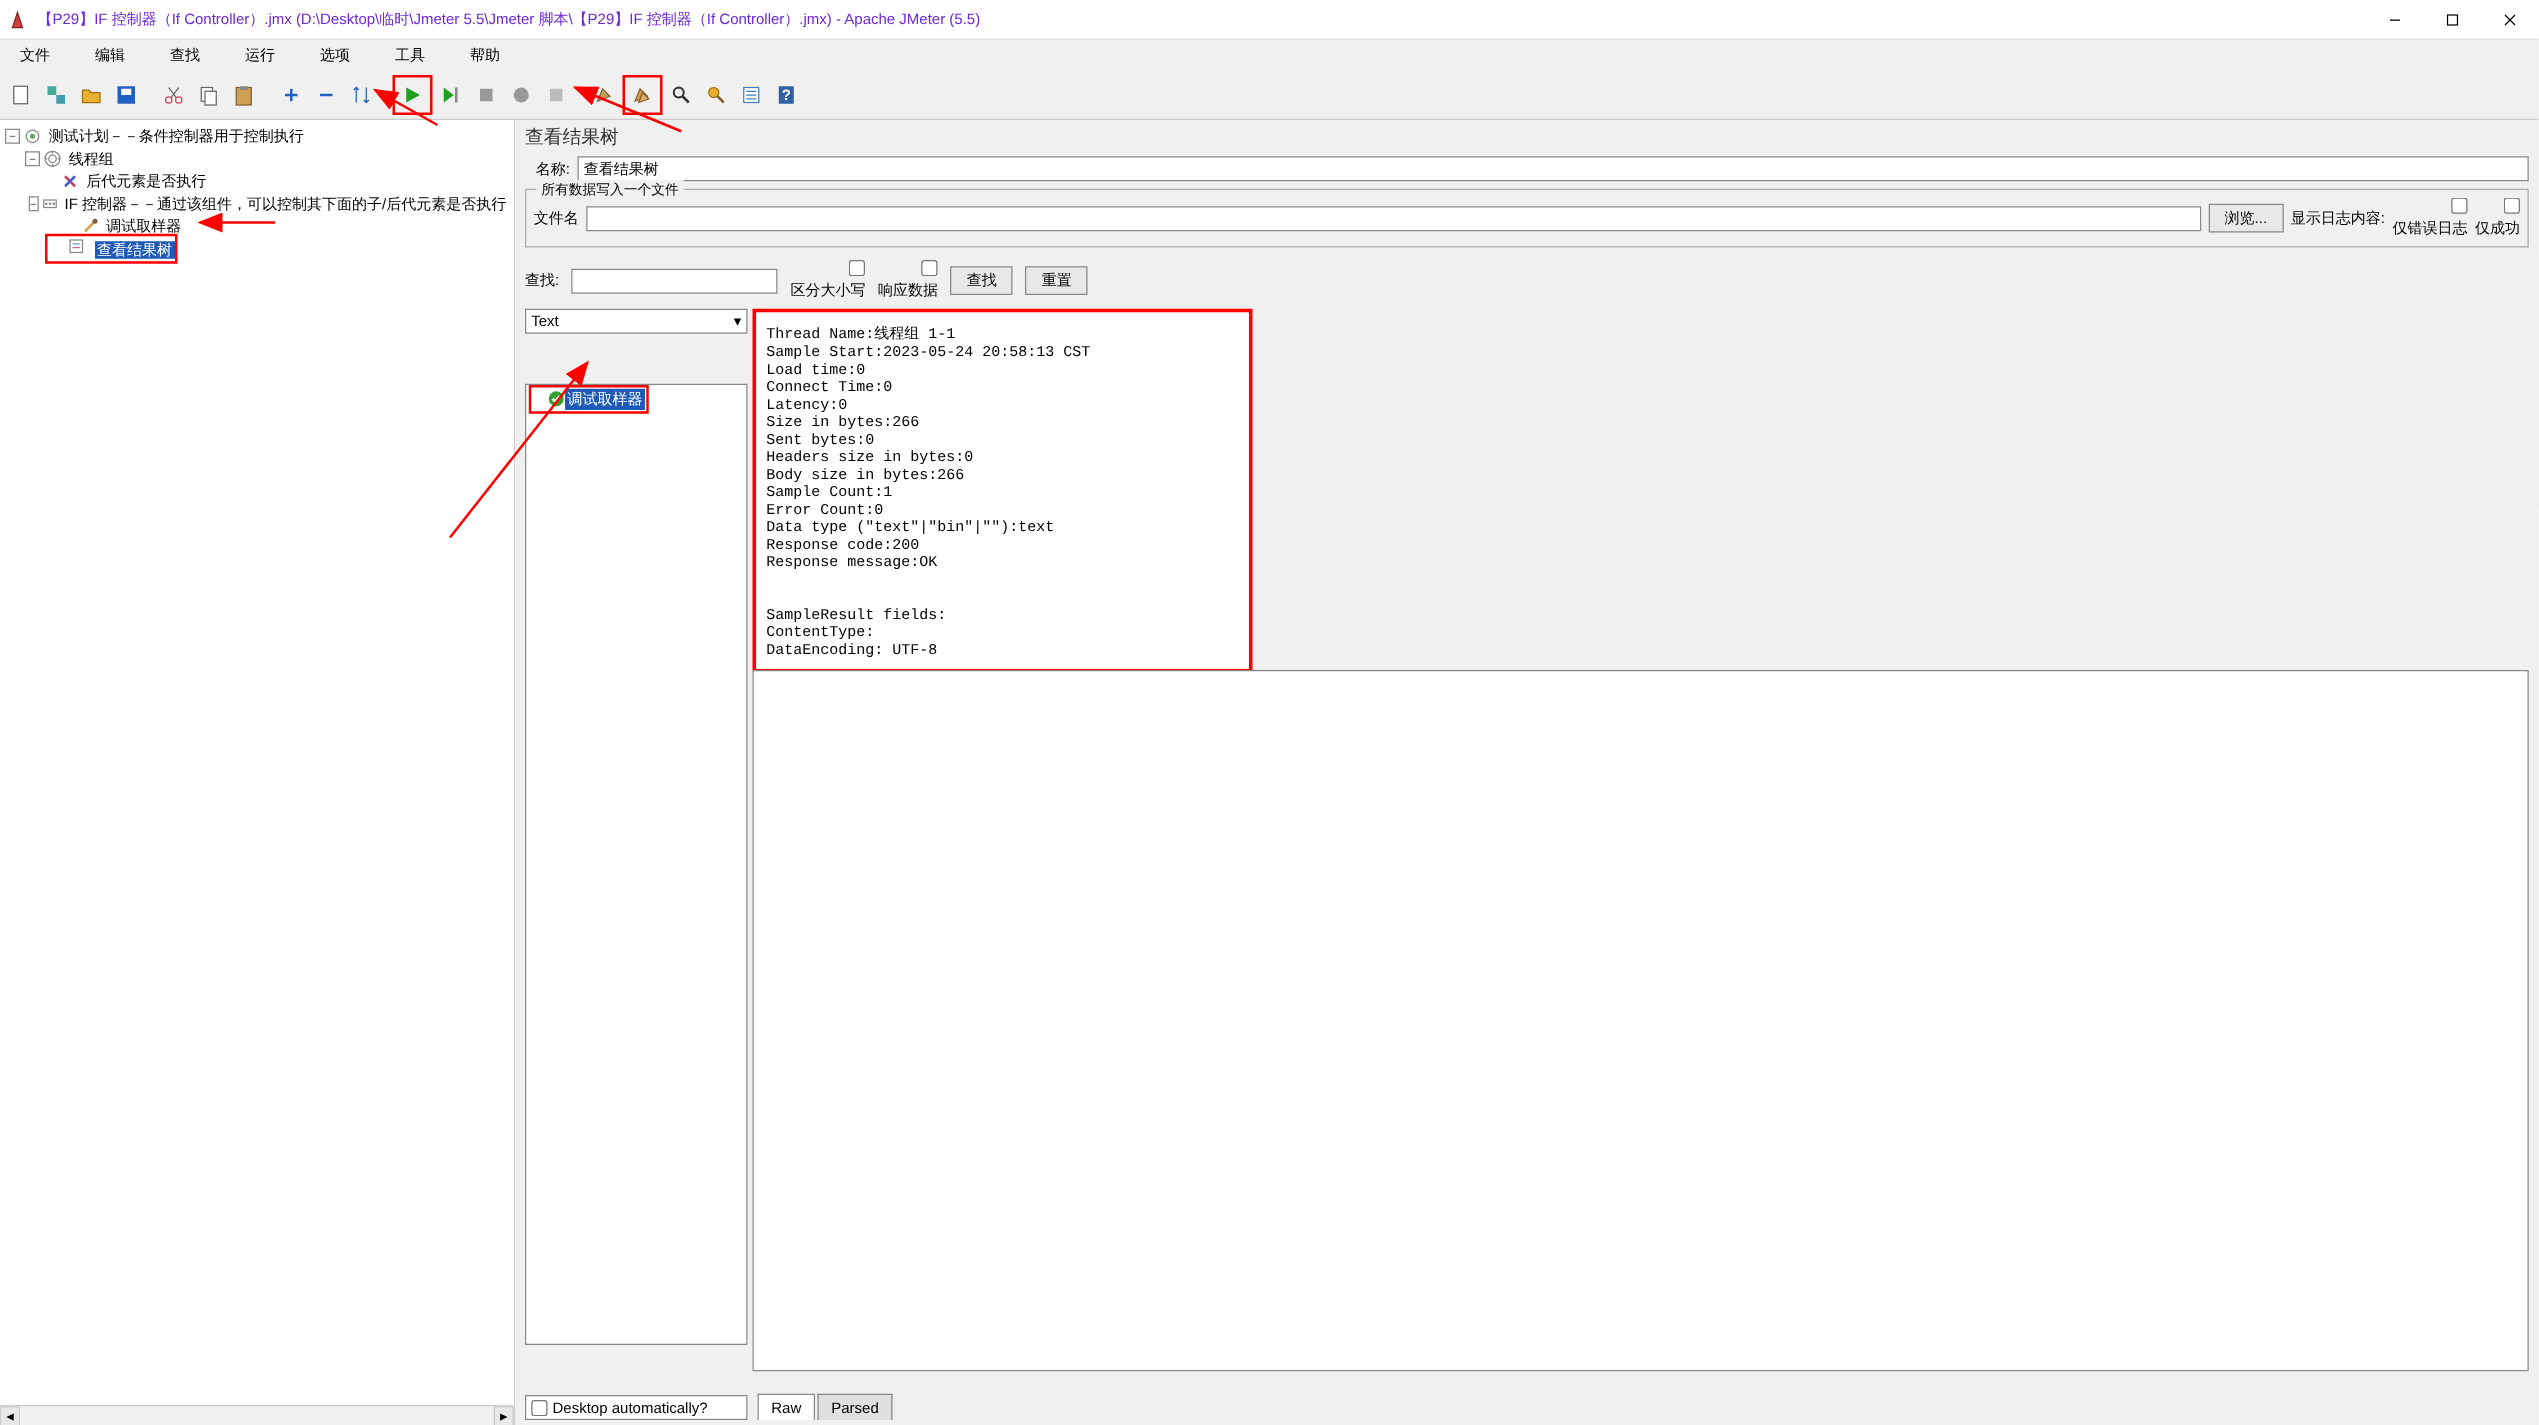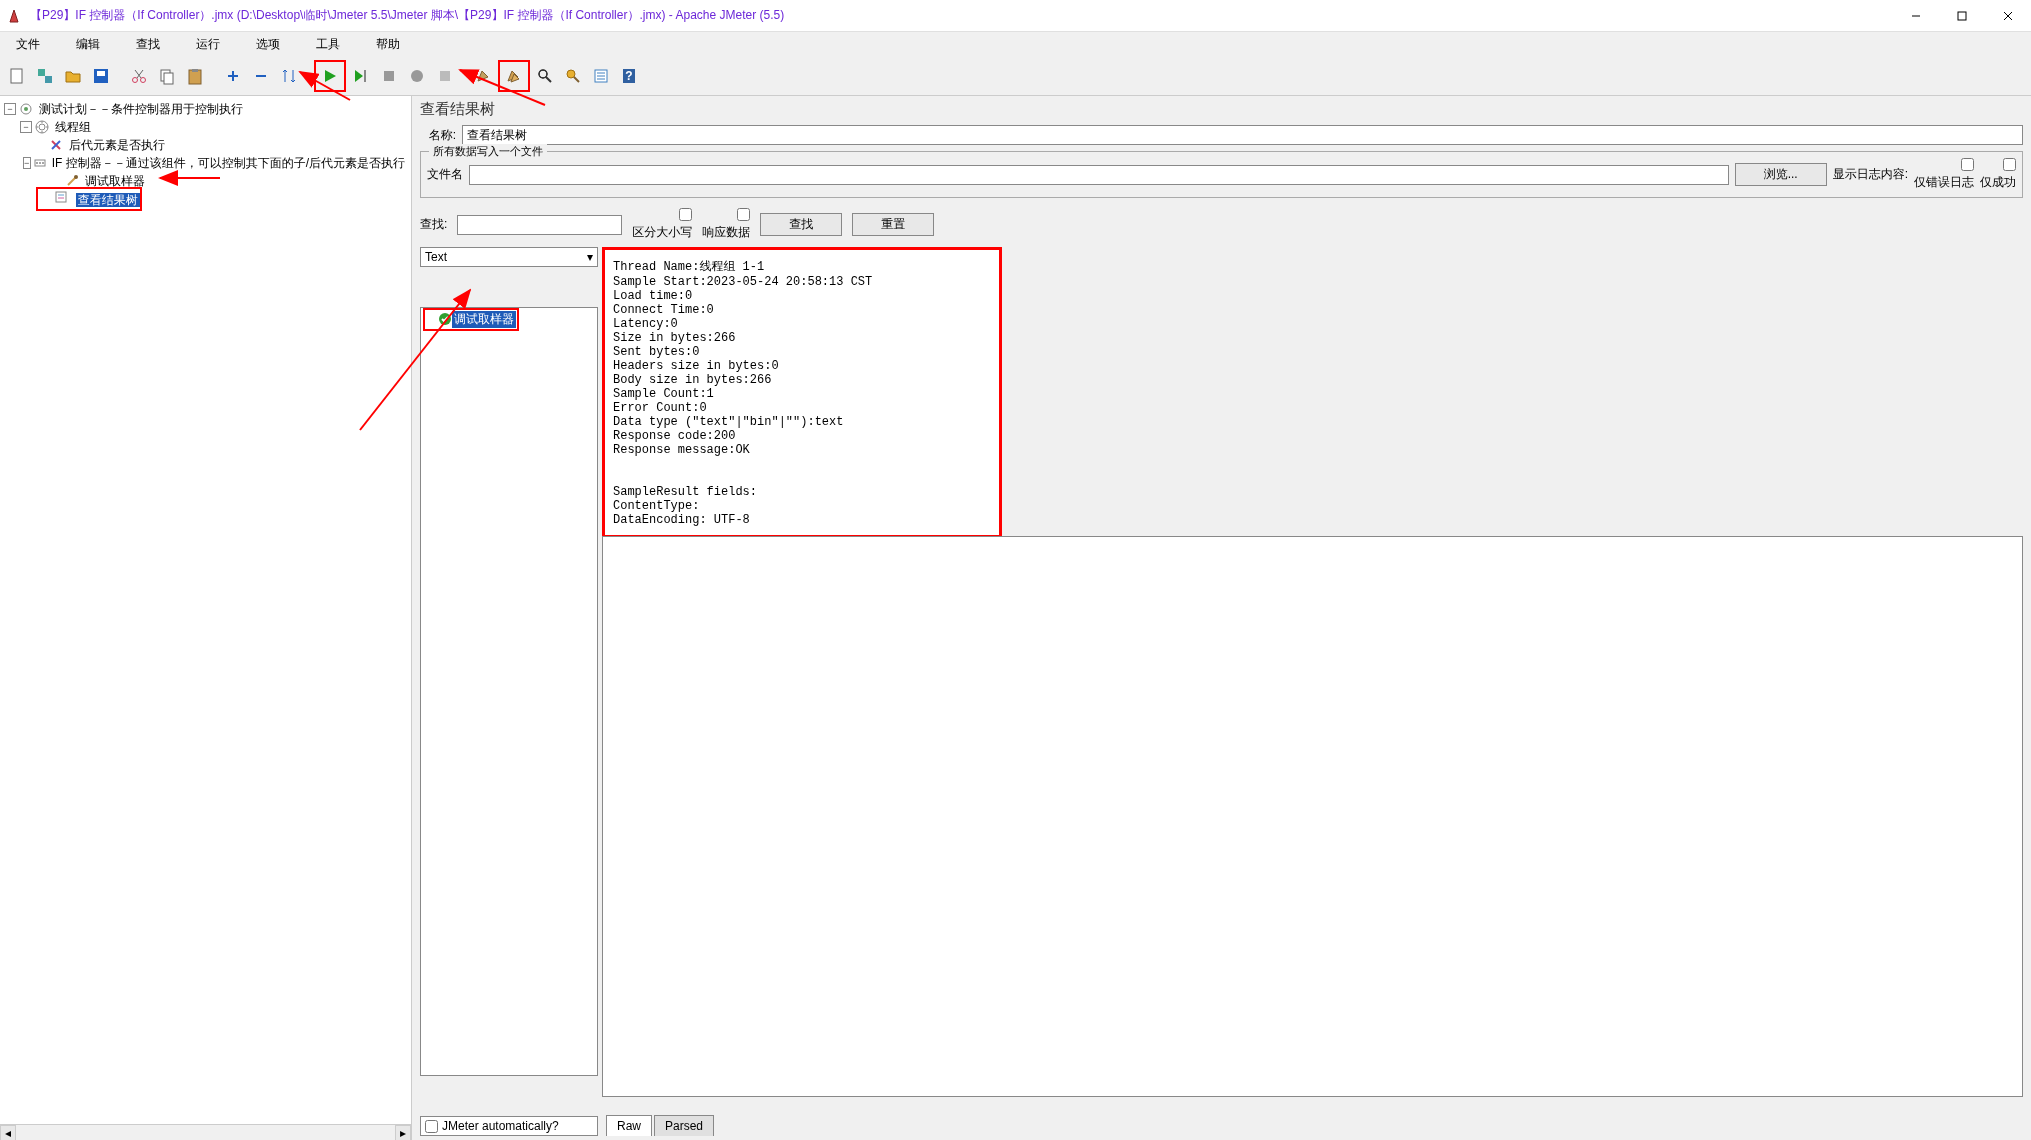--- a/index.html
+++ b/index.html
@@ -37,21 +37,21 @@
 .tree-sel { background: #1e5bb8; color: #fff; }
 .red-box-tree { border: 2px solid red; padding: 0px; }
 
 
 .panel-title { font-size: 15px; padding: 4px 8px; color: #333; }
 .form-row { display: flex; align-items: center; padding: 2px 8px; gap: 6px; }
 .form-label { min-width: 36px; text-align: right; }
 .text-input { flex: 1; height: 20px; border: 1px solid #888; background: #fff; padding: 0 4px; }
 .fieldset { border: 1px solid #aaa; margin: 4px 8px; padding: 6px; position: relative; }
 .fieldset-legend { position: absolute; top: -8px; left: 8px; background: #f0f0f0; padding: 0 4px; font-size: 11px; }
-.btn { border: 1px solid #888; background: #e8e8e8; padding: 2px 28px; cursor: pointer; }
+.btn { border: 1px solid #888; background: #e8e8e8; padding: 2px 12px; cursor: pointer; }
 .check-label { display: flex; align-items: flex-end; gap: 3px; flex-direction: column; }
 
 
 .results-area { flex: 1; display: flex; gap: 4px; padding: 0 8px 4px 8px; }
 .results-left { width: 178px; display: flex; flex-direction: column; gap: 38px; }
 .dropdown { border: 1px solid #888; background: #fff; height: 20px; display: flex; align-items: center; justify-content: space-between; padding: 0 4px; cursor: pointer; }
 .results-list { flex: 1; border: 1px solid #888; background: #fff; margin-top: 2px; padding: 2px; }
 .result-item { display: flex; align-items: center; gap: 2px; height: 18px; }
 .result-sel { background: #1e5bb8; color: #fff; padding: 0 2px; }
 .red-box-res { border: 2px solid red; padding: 1px; display: inline-flex; align-items: center; }
@@ -393,21 +393,21 @@
                     <circle cx="7" cy="7" r="6" fill="#30a030"></circle>
                     <path d="M4 7l2 2 4-4" fill="none" stroke="#fff" stroke-width="2"></path>
                   </svg>
                 </span>
               <span class="result-sel">调试取样器</span>
             </span>
           </div>
         </div>
         <div class="scroll-auto">
           <input type="checkbox" style="">
-          <span>JMeter automatically?</span>
+          <span>Desktop automatically?</span>
         </div>
       </div>
 
       <div class="results-right">
         <div style="display:flex; flex-direction:column; flex:0 0 auto;">
           <div class="red-box-content" style="display:flex; flex-direction:column; width:400px;">
             <div class="tab-content" style="height:268px; border:none;">Thread Name:线程组 1-1
 Sample Start:2023-05-24 20:58:13 CST
 Load time:0
 Connect Time:0

